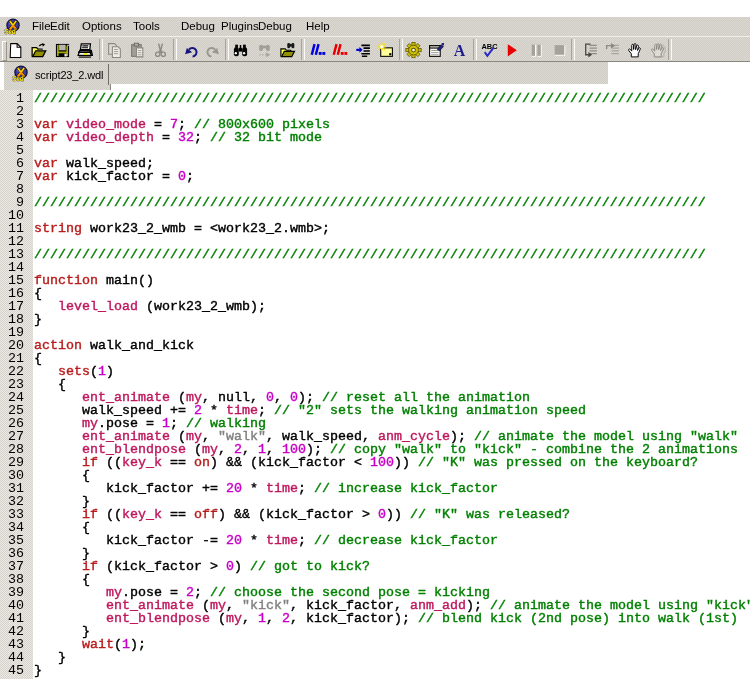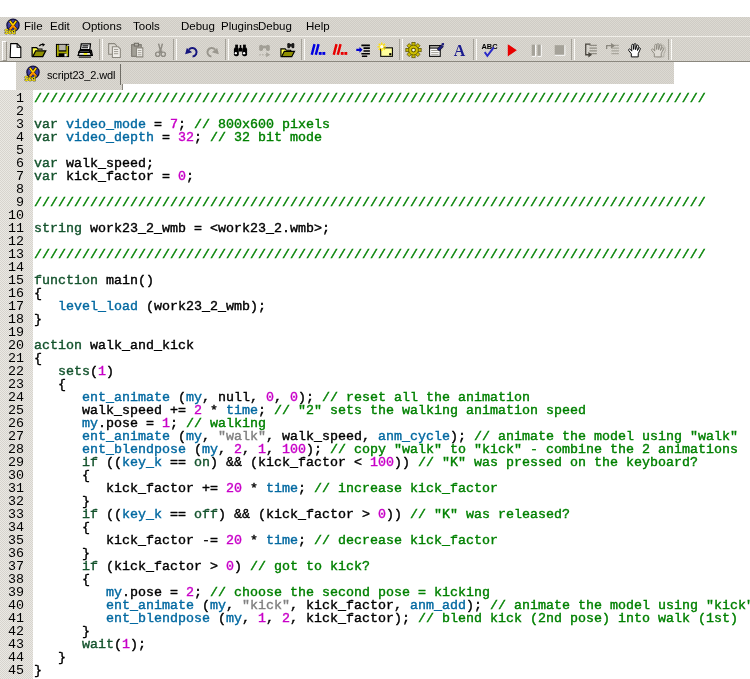--- a/index.html
+++ b/index.html
@@ -10,32 +10,32 @@
 
 #menu{position:absolute;left:0;top:17px;width:750px;height:19px;}
 #menu span{position:absolute;top:3px;font-size:11.5px;color:#000;}
 
 #tbar{position:absolute;left:0;top:36px;width:750px;height:24px;border-top:1px solid #f1efe9;border-bottom:1px solid #8a877e;}
 
 #tbar .grip{position:absolute;left:2px;top:4px;width:3px;height:18px;border-left:1px solid #fff;border-top:1px solid #fff;border-right:1px solid #9a968c;border-bottom:1px solid #9a968c;}
 .tb{position:absolute;top:5px;width:17px;height:17px;}
 .sep{position:absolute;top:2px;width:2px;height:21px;border-left:1px solid #a5a299;border-right:1px solid #fbfaf7;}
 
-#tabs{position:absolute;left:16px;top:62px;width:658px;height:28px;text-align:center;}
+#tabs{position:absolute;left:4px;top:62px;width:604px;height:28px;text-align:center;}
 #tabs .sedic{position:absolute;left:8px;top:3px;}
 #tabs .floor{position:absolute;left:106px;top:22px;right:0;height:6px;background:#fff;border-left:1px solid #8a877e;}
 #tabs .tabtxt{position:absolute;left:31px;top:6.5px;font-size:11px;color:#000;letter-spacing:-0.15px;}
 #tabs .tabr{position:absolute;left:104px;top:2px;width:1px;height:21px;background:#6f6d66;}
 
 #ed{position:absolute;left:0;top:90px;width:750px;height:589px;background:#fff;font-family:"Liberation Mono",monospace;font-size:13.333px;line-height:13px;font-weight:normal;-webkit-text-stroke:0.4px;}
 #gutter{position:absolute;left:0;top:0;width:33px;height:589px;background-color:#e0ddd8;background-image:conic-gradient(#eae8e3 25%,#d7d4ce 0 50%,#eae8e3 0 75%,#d7d4ce 0);background-size:2px 2px;}
 #nums{position:absolute;left:0;top:2px;width:24px;text-align:right;white-space:pre;color:#000;-webkit-text-stroke:0;}
 #code{position:absolute;left:34px;top:2px;white-space:pre;color:#000;}
 #code i,#nums i{font-style:normal;}
-i.b{color:#14532d;}i.r{color:#0369a1;}i.m{color:#c800c8;}i.g{color:#808080;}i.c{color:#008000;}
+i.b{color:#b91c1c;}i.r{color:#be185d;}i.m{color:#c800c8;}i.g{color:#808080;}i.c{color:#008000;}
 </style></head>
 <body>
 <div id="win">
 <svg width="0" height="0" style="position:absolute">
       <defs>
 <g id="sed">
  <circle cx="9" cy="7.2" r="6.1" fill="#3c3c9e" stroke="#14123f" stroke-width="1.3"></circle>
  <circle cx="7" cy="5" r="2" fill="#7d7ad0" opacity="0.9"></circle>
  <path d="M5.8 2.9 L12.2 11.5 M12.2 2.9 L5.8 11.5" stroke="#241500" stroke-width="2.9"></path>
  <path d="M5.8 2.9 L12.2 11.5 M12.2 2.9 L5.8 11.5" stroke="#ffd400" stroke-width="1.7"></path>
@@ -47,21 +47,21 @@
 <div id="title">
  <svg class="sedic" width="18" height="17" viewBox="0 0 18 17" style="position:absolute;left:2px;top:0px">
         <use href="#sed"></use>
       </svg>
  <span class="txt">C-Script Editor - [script23_2.wdl]</span>
 </div>
 <div id="menu" class="chrome">
  <svg width="18" height="18" viewBox="0 0 18 18" style="position:absolute;left:4px;top:1px">
         <use href="#sed"></use>
       </svg>
- <span style="left:24px">File</span>
+ <span style="left:32px">File</span>
  <span style="left:50px">Edit</span>
  <span style="left:82px">Options</span>
  <span style="left:133px">Tools</span>
  <span style="left:181px">Debug</span>
  <span style="left:221px">Plugins</span>
  <span style="left:258px">Debug</span>
  <span style="left:306px">Help</span>
 </div>
 <div id="tbar" class="chrome">
  <div class="grip"></div>

